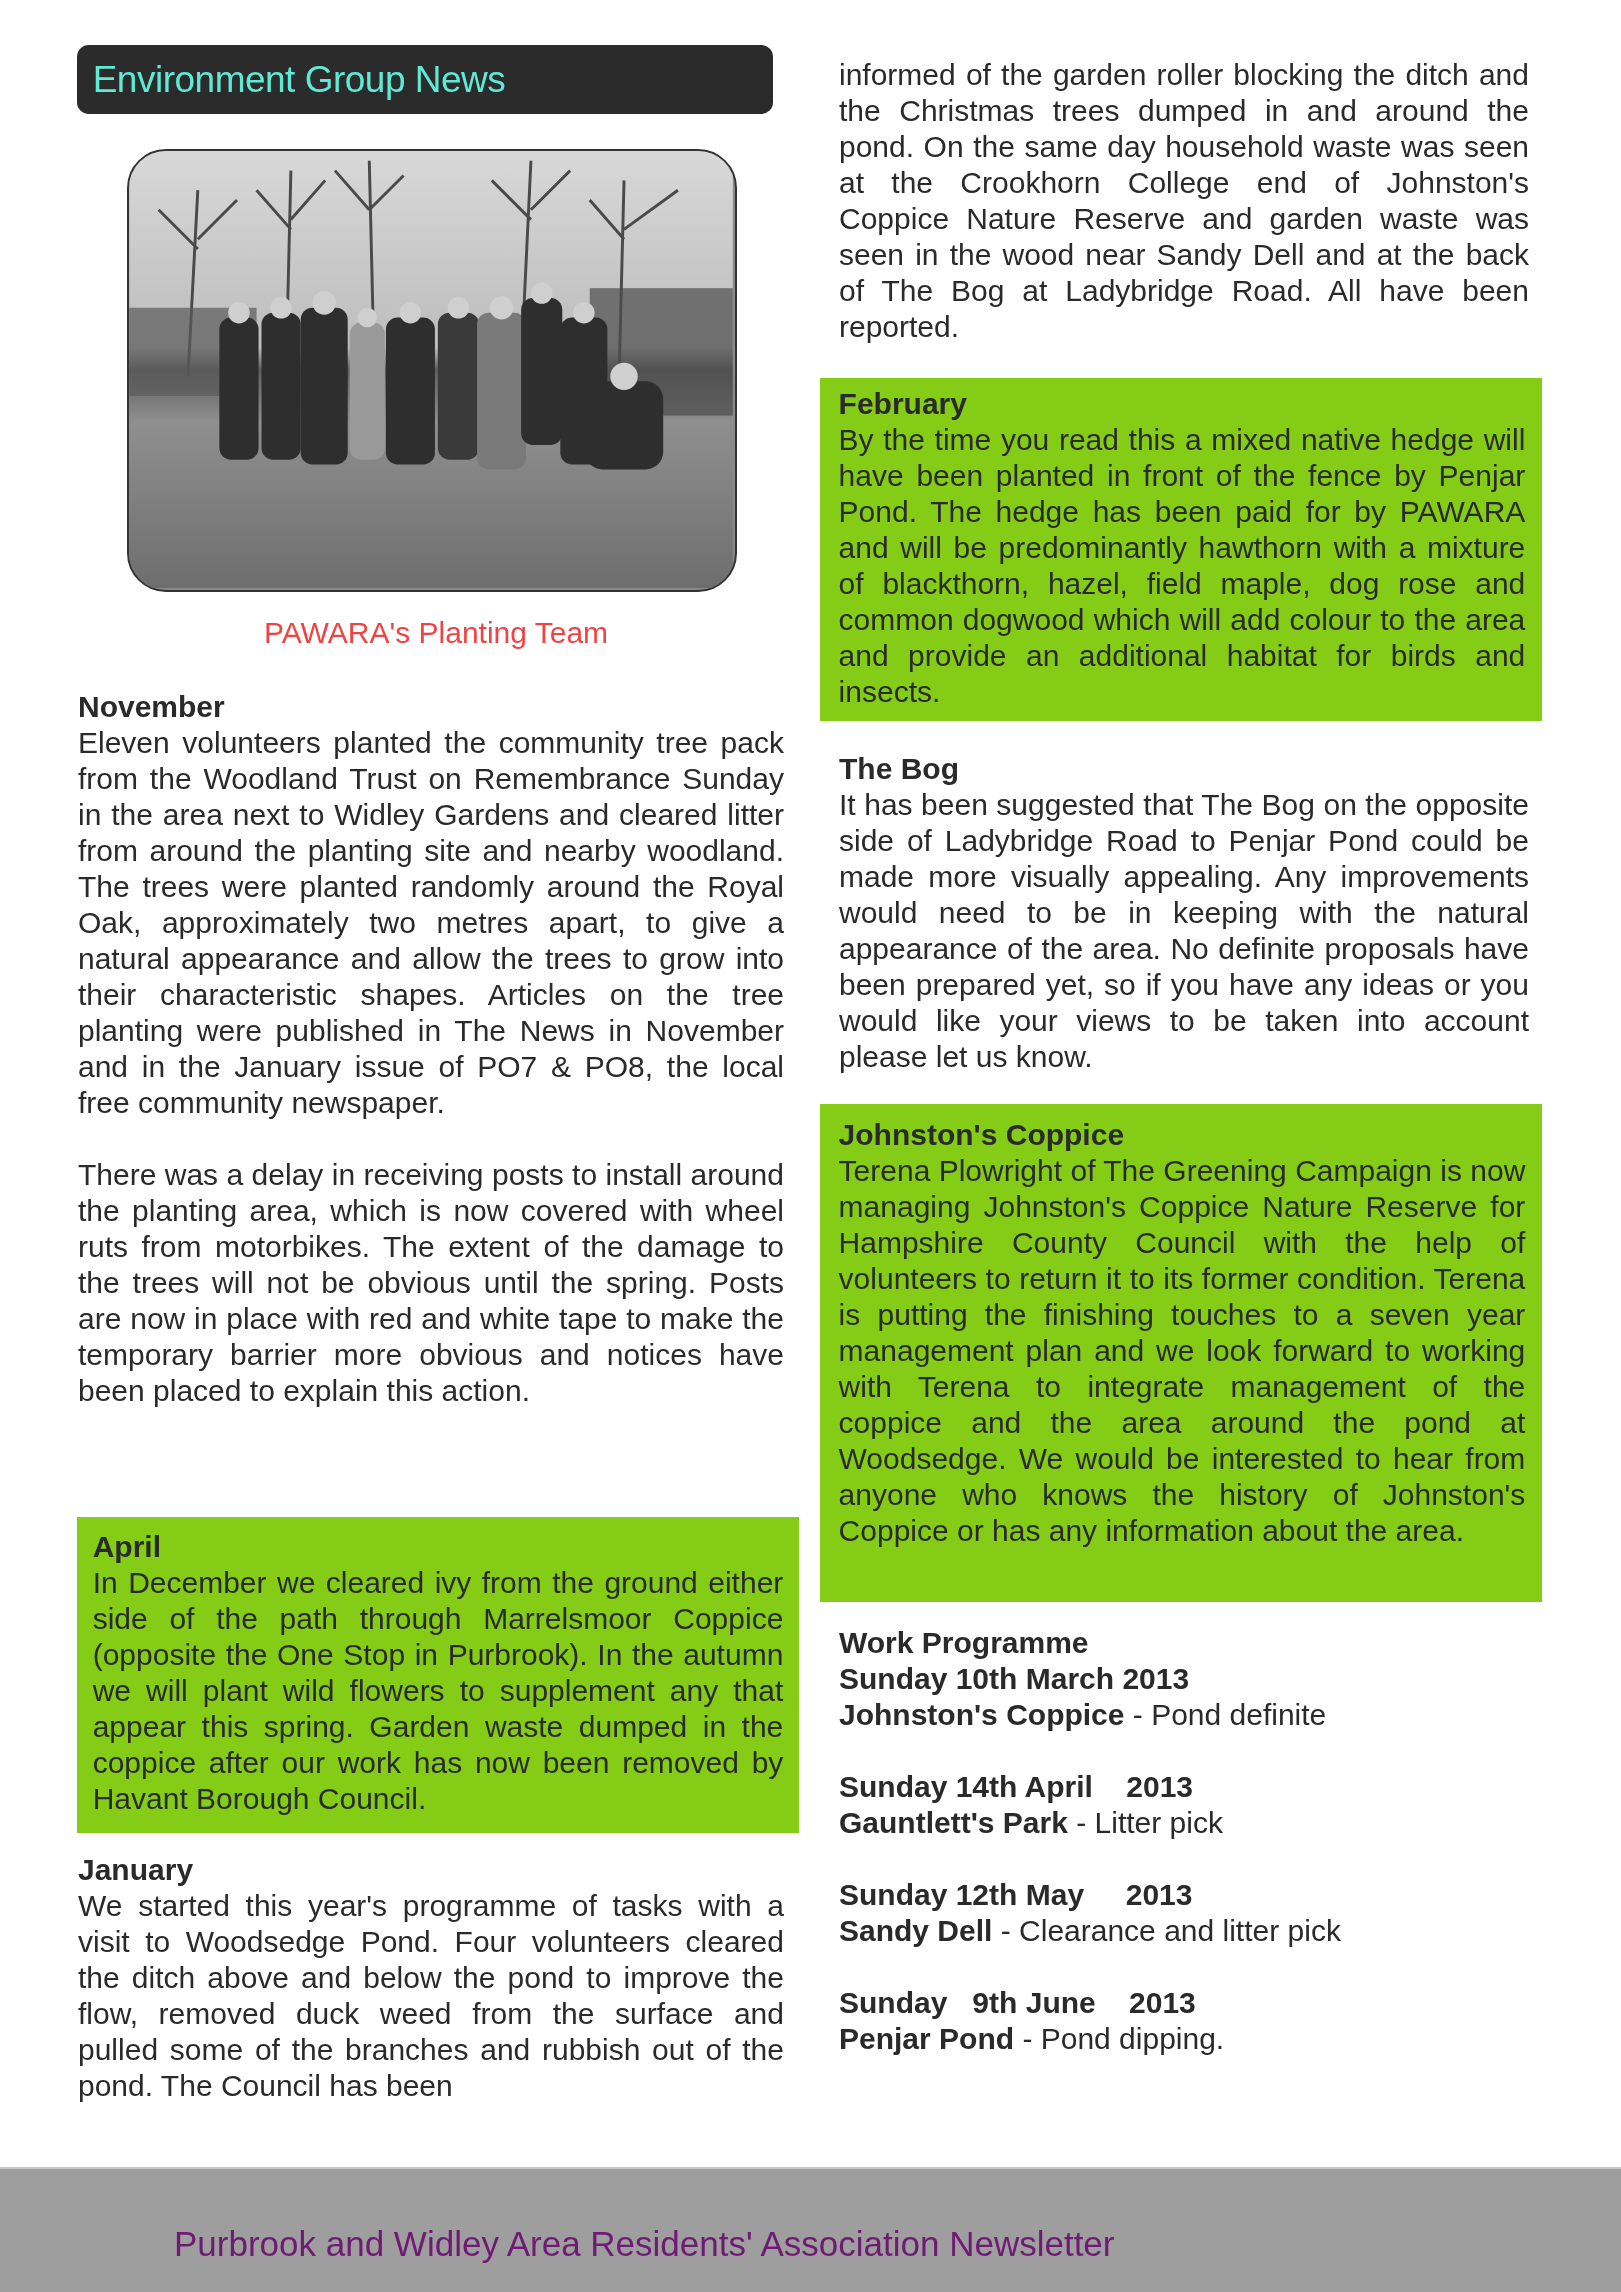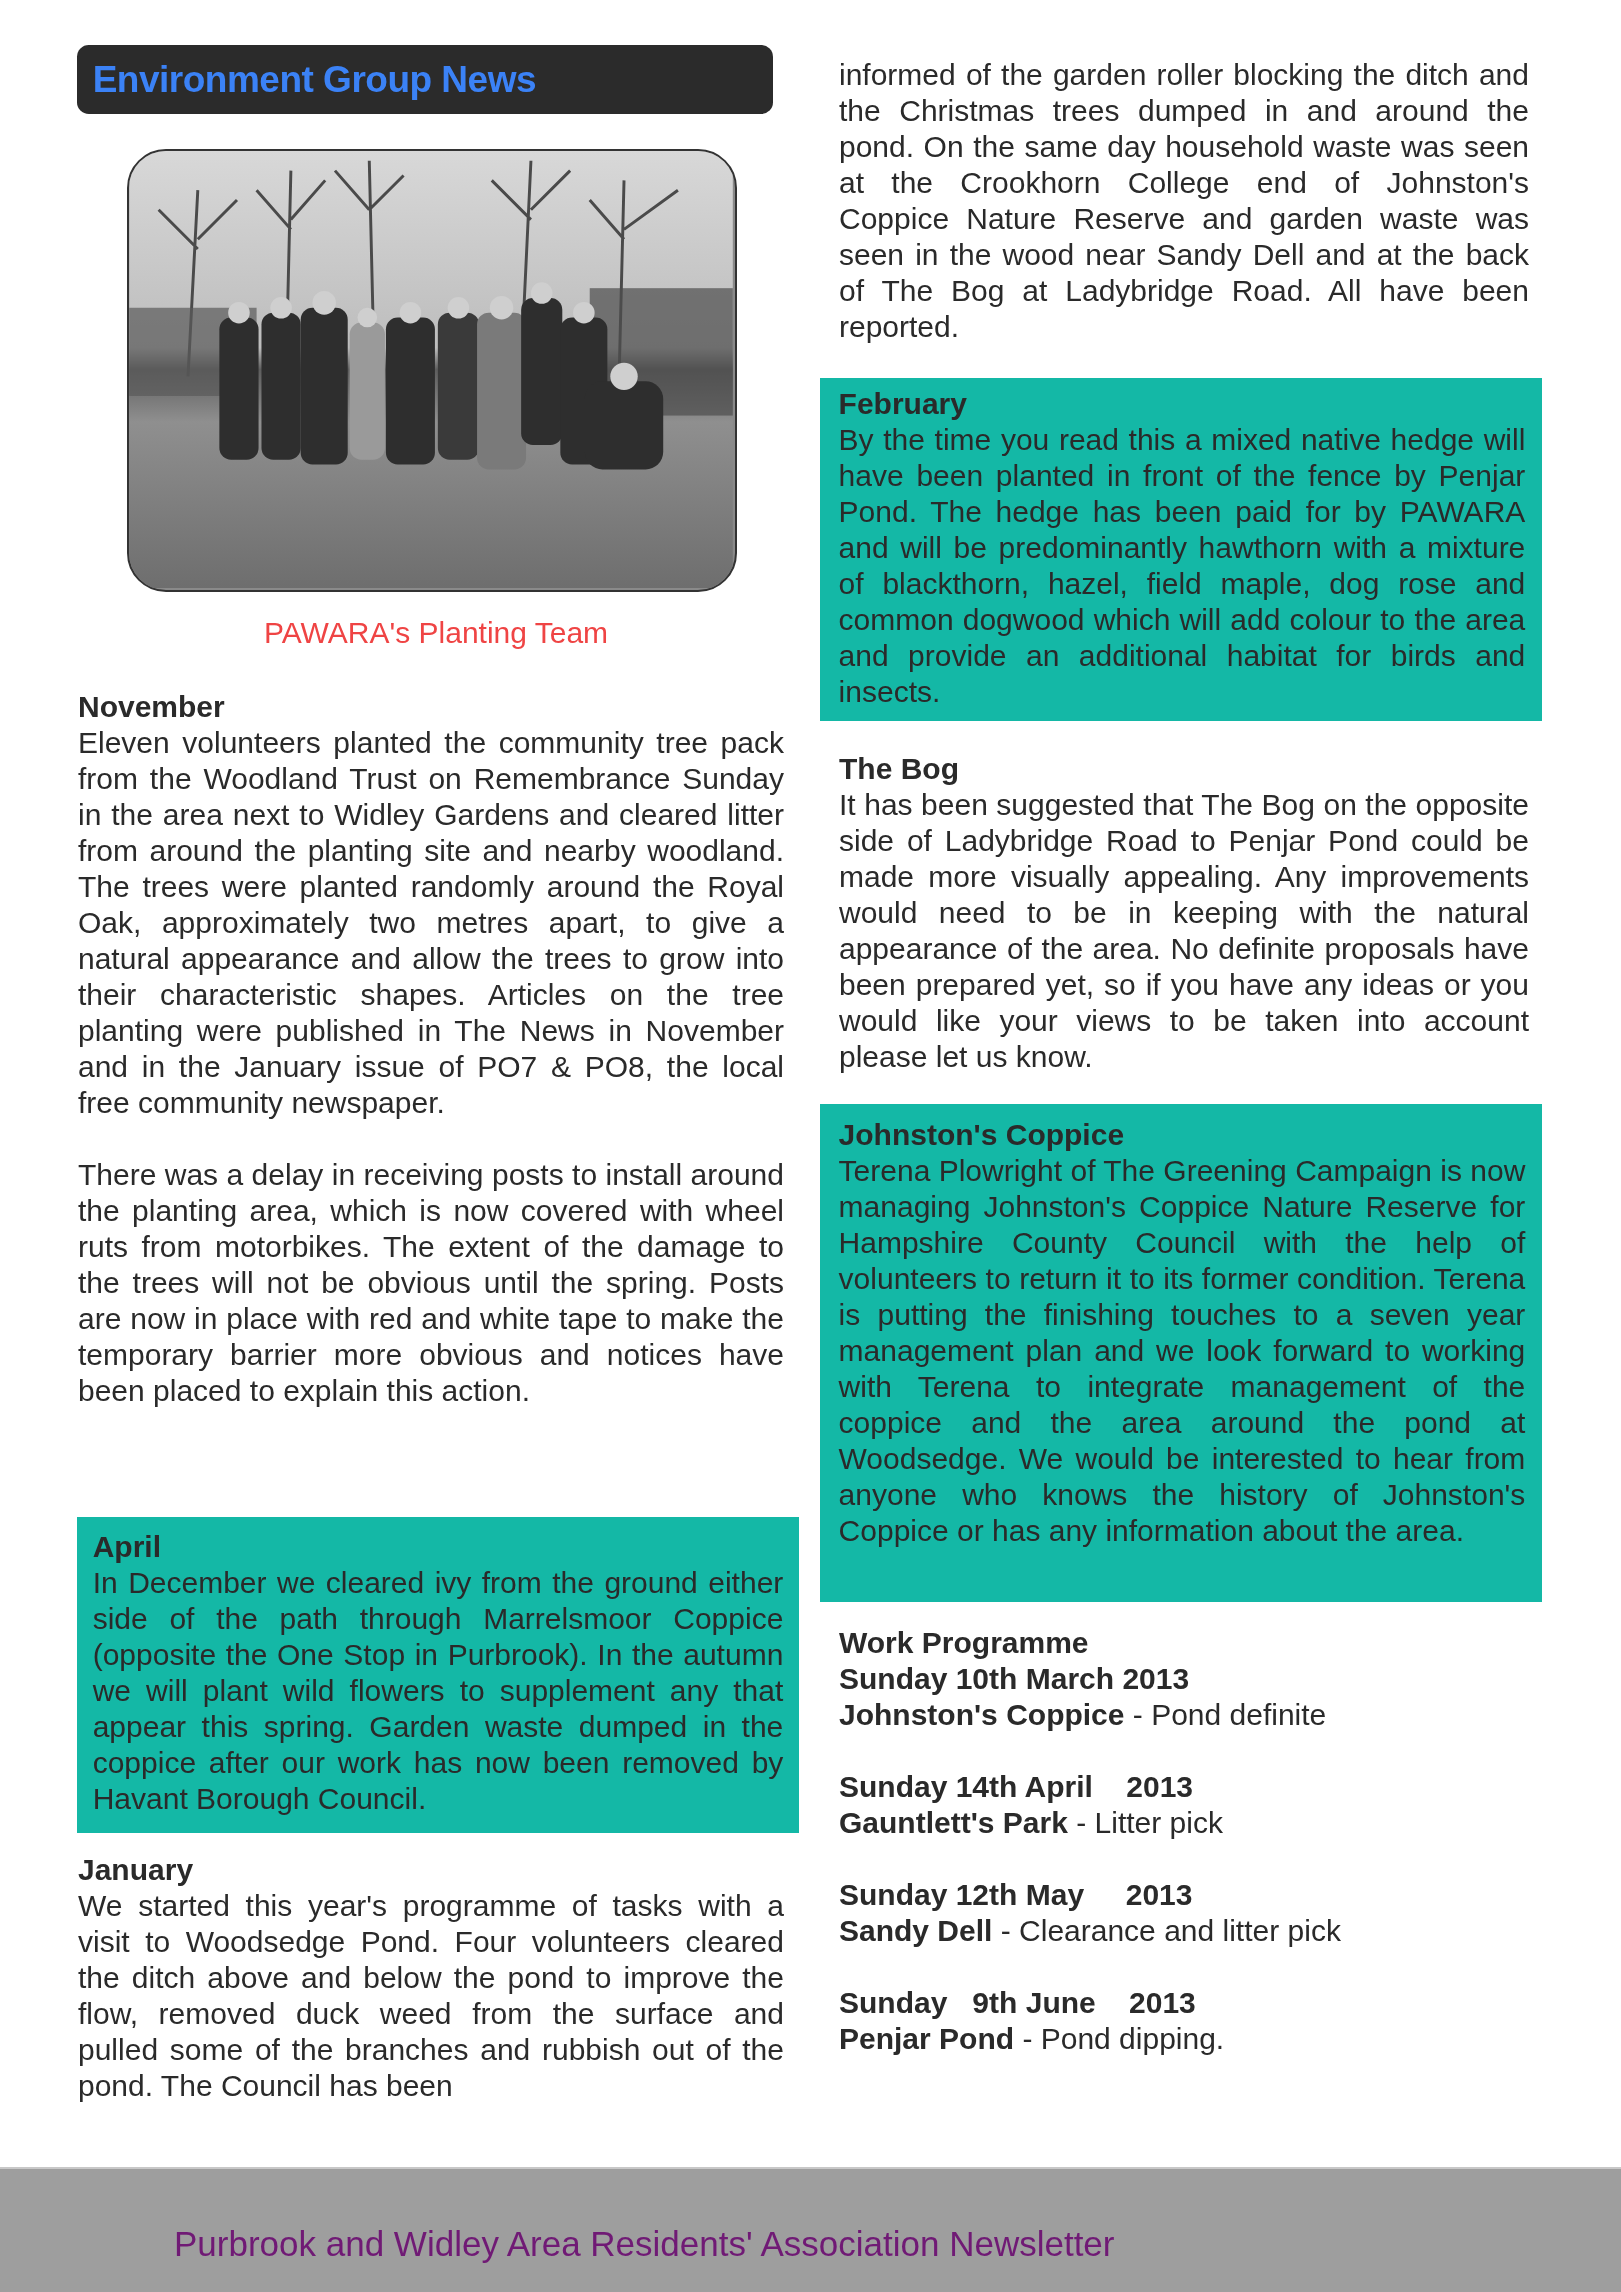--- a/index.html
+++ b/index.html
@@ -2,31 +2,31 @@
 <html><head>
 <meta charset="utf-8">
 <style>
   html, body { margin: 0; padding: 0; background: #ffffff; }
   body { width: 1621px; height: 2293px; position: relative; overflow: hidden;
          font-family: "Liberation Sans", sans-serif; color: #2a2a2a; }
 
   .title-bar { position: absolute; left: 77px; top: 45px; width: 696px; height: 69px;
                background: #2b2b2b; border-radius: 11.8px; box-sizing: border-box;
                padding-left: 15.7px; display: flex; align-items: center; }
-  .title-bar span { color: #3b82f6; font-weight: bold; font-size: 37px; letter-spacing: -0.5px; }
+  .title-bar span { color: #5eead4; font-weight: normal; font-size: 37px; letter-spacing: -0.5px; }
 
   .photo { position: absolute; left: 127px; top: 149px; width: 610px; height: 443px;
            border: 2.9px solid #333; border-radius: 39px; overflow: hidden; box-sizing: border-box;
            background: #8a8a8a; }
   .caption { position: absolute; left: 78px; width: 716px; top: 616px; text-align: center;
              font-size: 30px; color: #ef4444; }
 
   .section { position: absolute; box-sizing: border-box; font-size: 30px; line-height: 36px;
              text-align: justify; }
-  .section.shaded { background: #14b8a6; }
+  .section.shaded { background: #84cc16; }
   .section h3 { margin: 0; font-size: 30px; line-height: 36px; font-weight: bold; }
   .section p { margin: 0; }
   .section .gap { height: 36px; }
 
   .prog { position: absolute; left: 839px; top: 1625px; width: 686px; font-size: 30px; line-height: 36px; }
   .prog h3 { margin: 0; font-size: 30px; line-height: 36px; font-weight: bold; }
   .prog .date { font-weight: bold; white-space: pre; }
   .prog .loc { font-weight: bold; }
   .prog .gap { height: 36px; }
   .prog .note { text-align: justify; }

